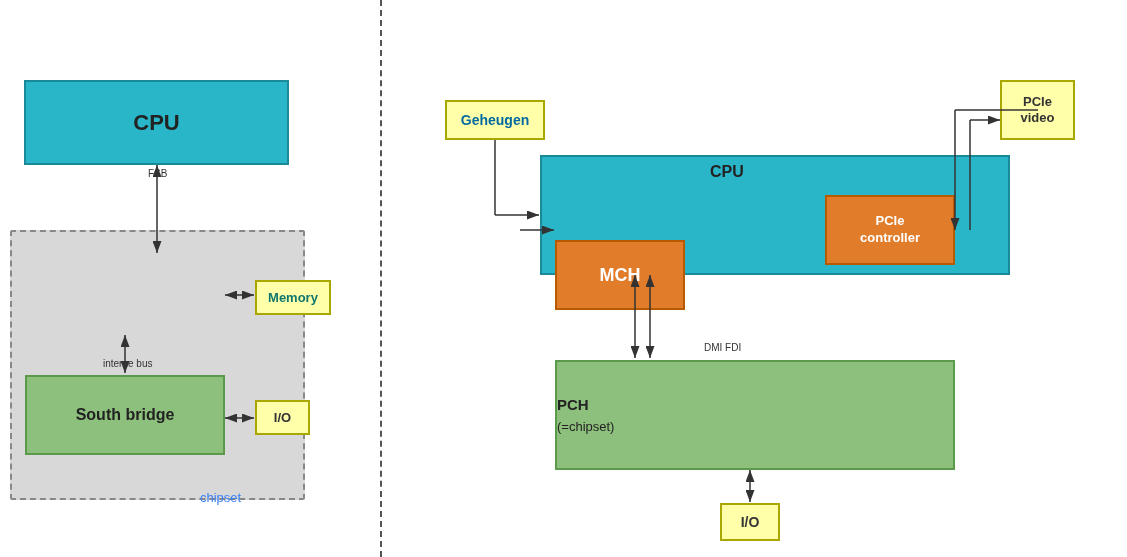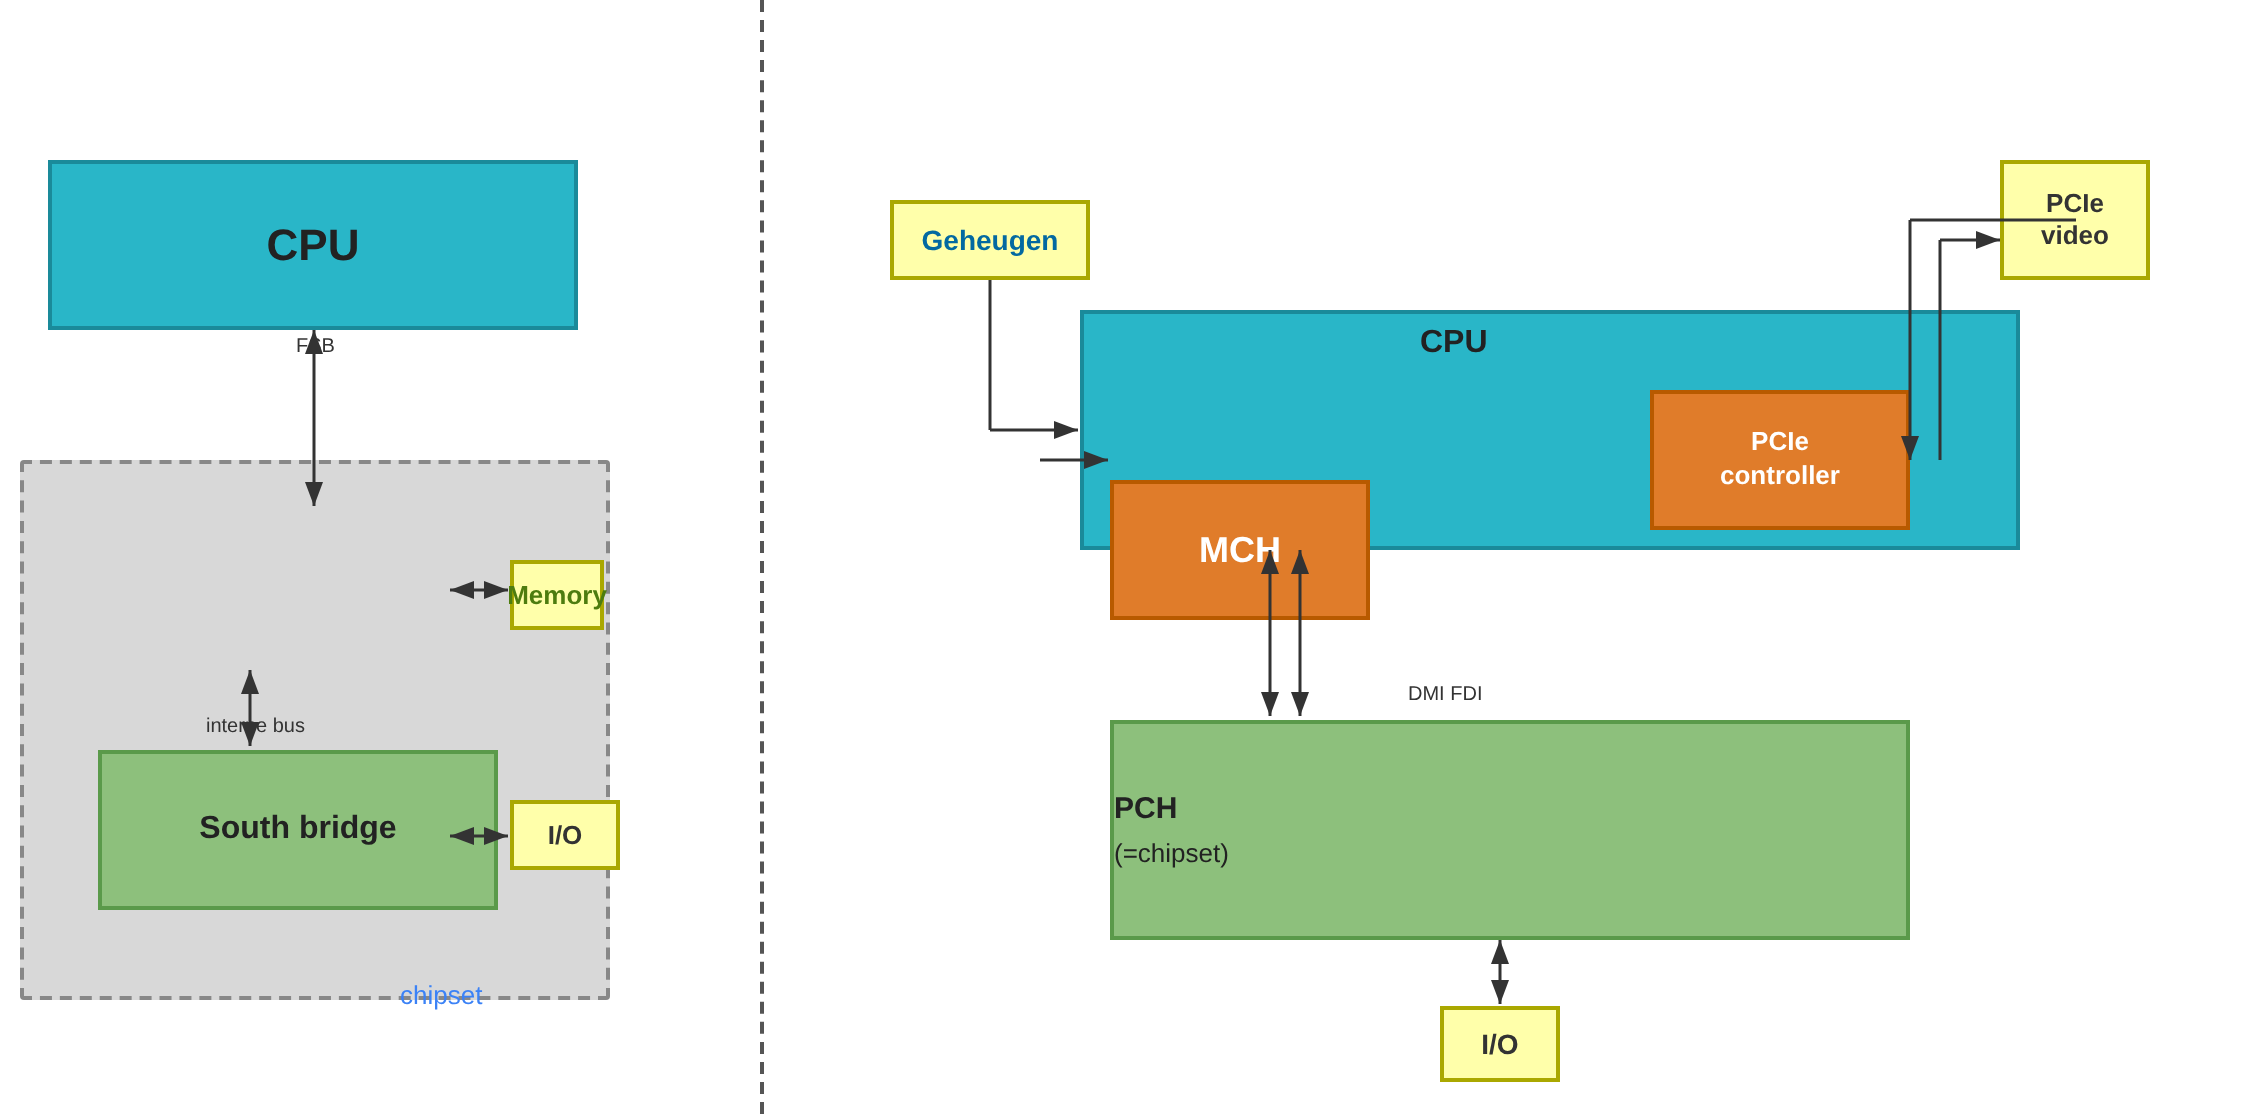--- a/index.html
+++ b/index.html
@@ -104,36 +104,35 @@
       width: 200px;
       height: 80px;
       background: #8dc07c;
       border: 2px solid #5a9a4a;
       display: flex;
       align-items: center;
       justify-content: center;
       font-size: 16px;
       font-weight: bold;
       color: #222;
-      margin-left: 24px;
     }
     .memory-box {
       position: absolute;
       left: 255px;
       top: 280px;
-      width: 47px;
+      width: 76px;
       height: 35px;
       background: #ffffaa;
       border: 2px solid #aaa800;
       display: flex;
       align-items: center;
       justify-content: center;
       font-size: 13px;
       font-weight: bold;
-      color: #4d7c0f;
+      color: #0f766e;
     }
     .io-box-left {
       position: absolute;
       left: 255px;
       top: 400px;
       width: 55px;
       height: 35px;
       background: #ffffaa;
       border: 2px solid #aaa800;
       display: flex;

